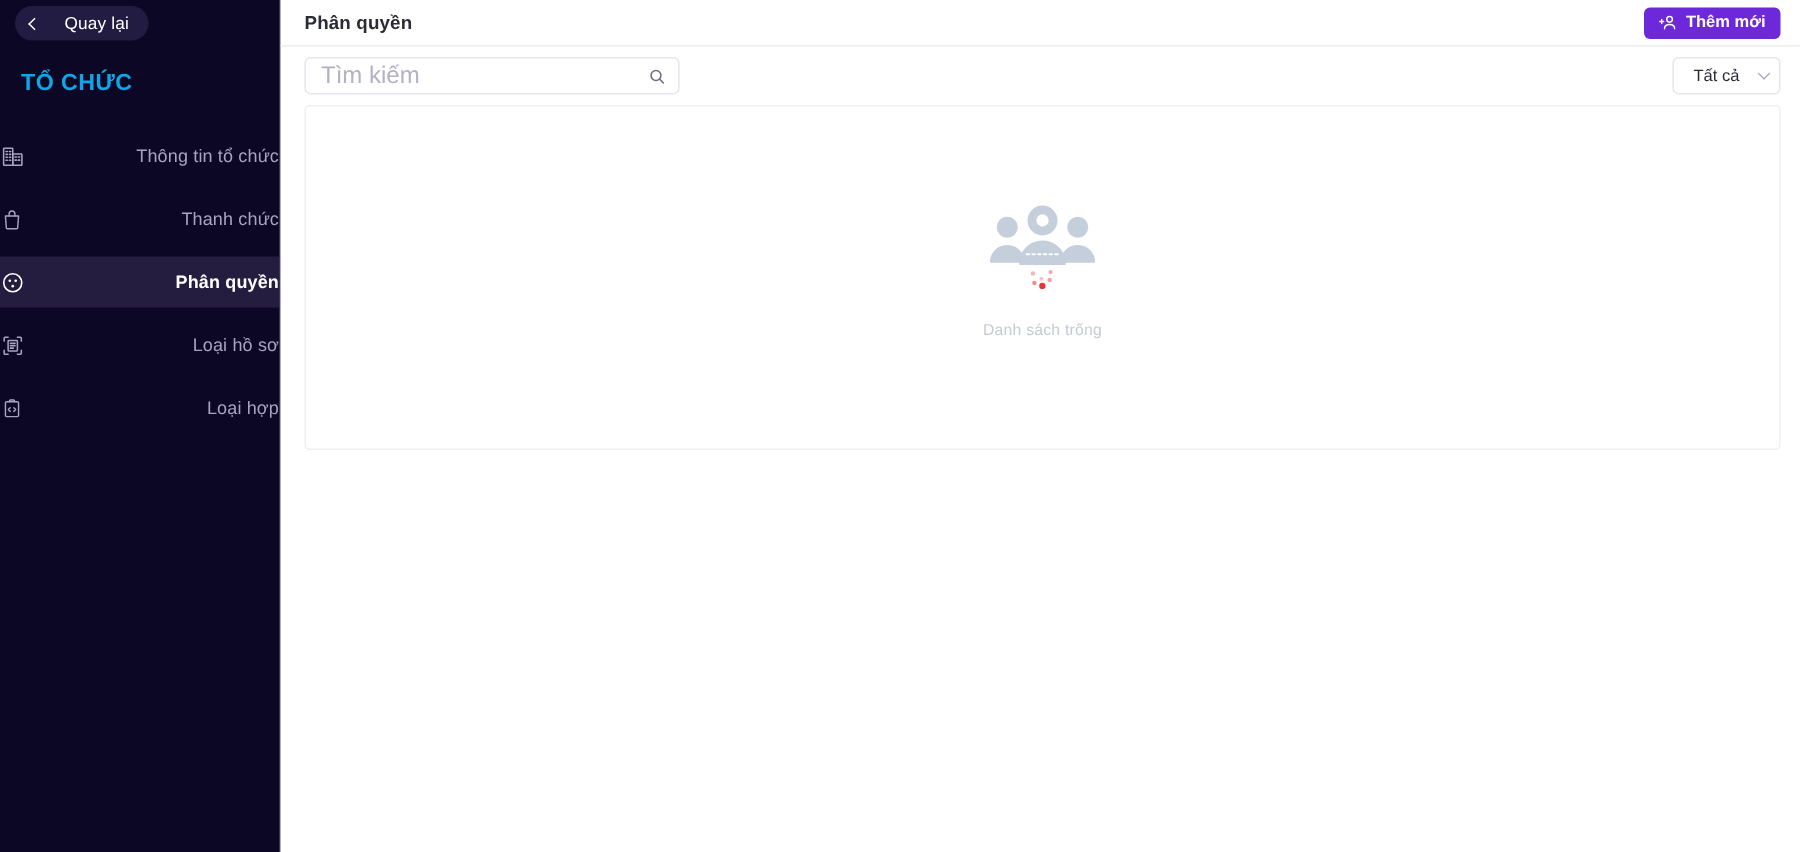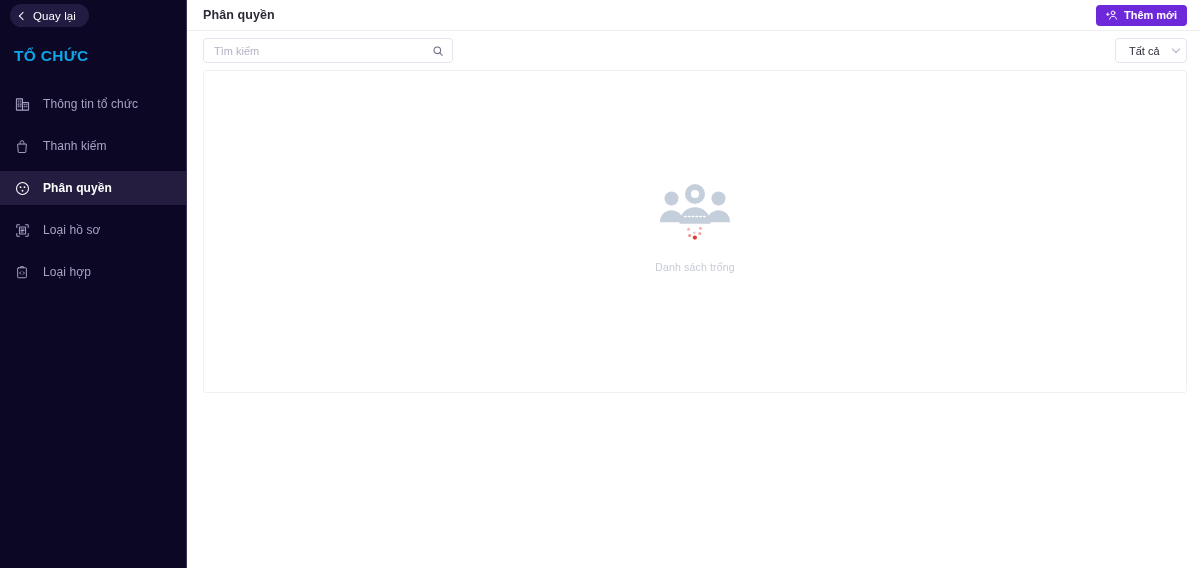--- a/index.html
+++ b/index.html
@@ -24,21 +24,21 @@
     min-width: 187px;
     height: 568px;
     background: #0c0725;
     position: relative;
     border-right: 1px solid #3a3352;
   }
 
   .back-btn {
     display: inline-flex;
     align-items: center;
-    gap: 6px;
+    gap: 16px;
     background: #231c42;
     color: #ffffff;
     border-radius: 14px;
     height: 23px;
     padding: 0 13px 0 10px;
     margin: 4px 0 0 10px;
     font-size: 11.5px;
     letter-spacing: .1px;
     cursor: pointer;
     user-select: none;
@@ -64,28 +64,28 @@
   }
 
   .nav {
     margin-top: 22px;
   }
   .nav-item {
     display: flex;
     align-items: center;
     gap: 13px;
     height: 34px;
-    padding-left: 14px;
     color: #a9a3c2;
     font-size: 12px;
     letter-spacing: .1px;
     cursor: pointer;
     user-select: none;
     margin-bottom: 8px;
     white-space: nowrap;
+    justify-content: space-between;
   }
   .nav-item .nv-ico {
     width: 16px; height: 16px;
     display: inline-flex;
     align-items: center;
     justify-content: center;
     flex: 0 0 16px;
     color: #a9a3c2;
   }
   .nav-item.active {
@@ -150,21 +150,21 @@
     border-radius: 4px;
     display: flex;
     align-items: center;
     padding: 0 8px 0 10px;
     background: #ffffff;
   }
   .search-box input {
     flex: 1;
     border: none;
     outline: none;
-    font-size: 11px;
+    font-size: 16px;
     color: #2b2b38;
     font-family: "Liberation Sans", sans-serif;
     background: transparent;
   }
   .search-box input::placeholder { color: #b4b1c4; }
   .search-icon { color: #6d6a80; display: flex; }
 
   .filter-select {
     width: 72px;
     height: 25px;
@@ -183,21 +183,21 @@
   .filter-select .caret {
     width: 6px; height: 6px;
     border-right: 1.2px solid #b0adc0;
     border-bottom: 1.2px solid #b0adc0;
     transform: rotate(45deg);
     margin-top: -3px;
   }
 
   .content-card {
     margin: 0 13px 0 16px;
-    height: 323px;
+    height: 230px;
     border: 1px solid #f0eff4;
     border-radius: 3px;
     background: #ffffff;
     display: flex;
     align-items: center;
     justify-content: center;
   }
 
   .empty-state {
     display: flex;
@@ -240,21 +240,21 @@
         <span>Thông tin tổ chức</span>
       </div>
 
       <div class="nav-item">
         <span class="nv-ico">
           <svg width="14" height="15" viewBox="0 0 16 16" fill="none" stroke="currentColor" stroke-width="1.1" stroke-linejoin="round">
             <path d="M3 5.2h10l-0.7 9.1a0.7 0.7 0 0 1-0.7 0.6H4.4a0.7 0.7 0 0 1-0.7-0.6z"></path>
             <path d="M5.8 5.2V3.6a2.2 2.2 0 0 1 4.4 0v1.6" stroke-linecap="round"></path>
           </svg>
         </span>
-        <span>Thanh kiếm</span>
+        <span>Thanh chức</span>
       </div>
 
       <div class="nav-item active">
         <span class="nv-ico">
           <svg width="15" height="15" viewBox="0 0 16 16" fill="none" stroke="currentColor" stroke-width="1.15">
             <circle cx="8" cy="8" r="6.4"></circle>
             <circle cx="5.9" cy="6.6" r="0.95" fill="currentColor" stroke="none"></circle>
             <circle cx="10.1" cy="6.6" r="0.95" fill="currentColor" stroke="none"></circle>
             <circle cx="8" cy="10.4" r="0.95" fill="currentColor" stroke="none"></circle>
           </svg>

